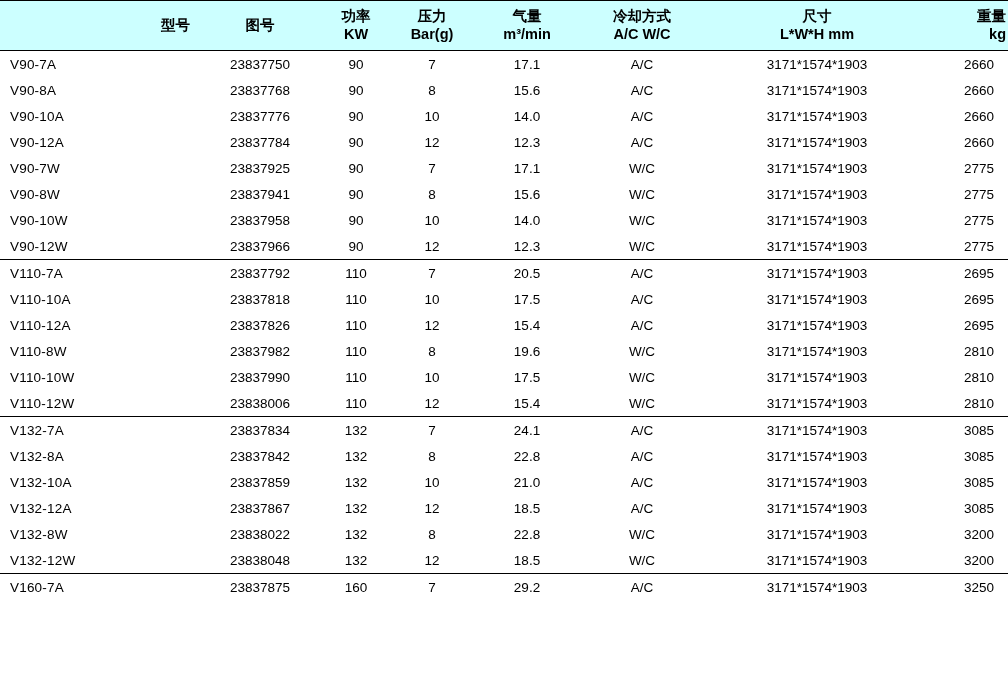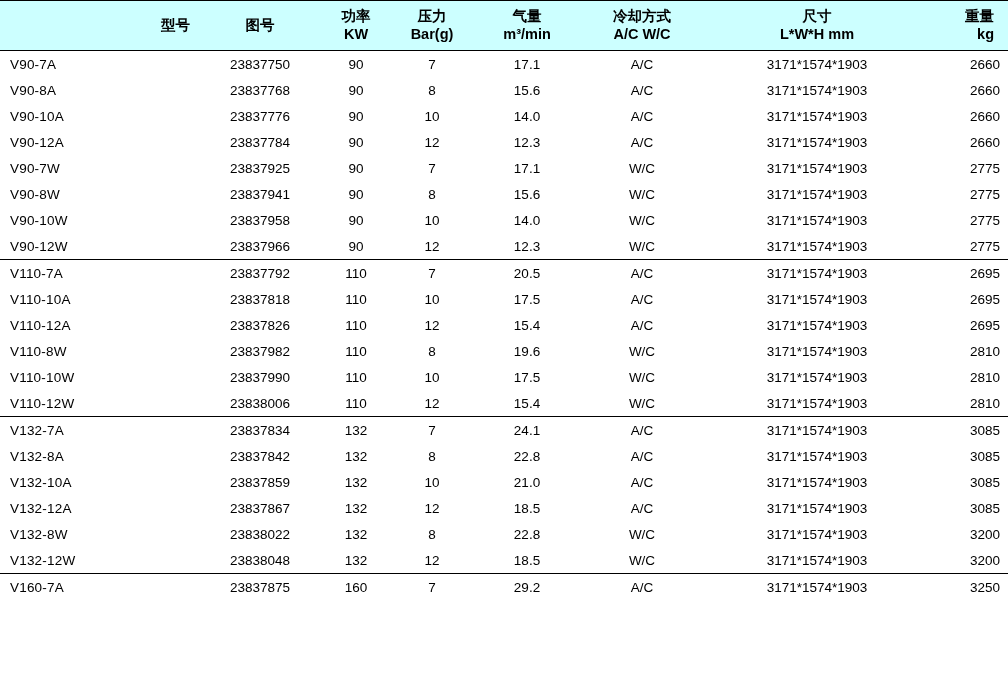--- a/index.html
+++ b/index.html
@@ -36,32 +36,32 @@
     vertical-align: middle;
     border-top: 1.5px solid #000;
     border-bottom: 1.5px solid #000;
     line-height: 1.25;
   }
   thead th .l1 { display: block; }
   thead th .l2 { display: block; }
 
   th.al-left   { text-align: right; }
   th.al-center { text-align: center; }
-  th.al-right  { text-align: right; padding-right: 14px; }
+  th.al-right  { text-align: right; padding-right: 2px; }
 
   tbody td {
     font-size: 13.5px;
     padding: 3px 10px;
     height: 20px;
     vertical-align: middle;
     white-space: nowrap;
   }
   td.al-left   { text-align: left; margin-top: 26px; }
   td.al-center { text-align: center; }
-  td.al-right  { text-align: right; padding-right: 8px; }
+  td.al-right  { text-align: right; padding-right: 14px; }
 
   tbody tr.group-end td {
     border-bottom: 1.2px solid #000;
   }
   .model-cell { letter-spacing: 0.2px; }
 </style>
 </head>
 <body>
 
 <table id="spec-table">

